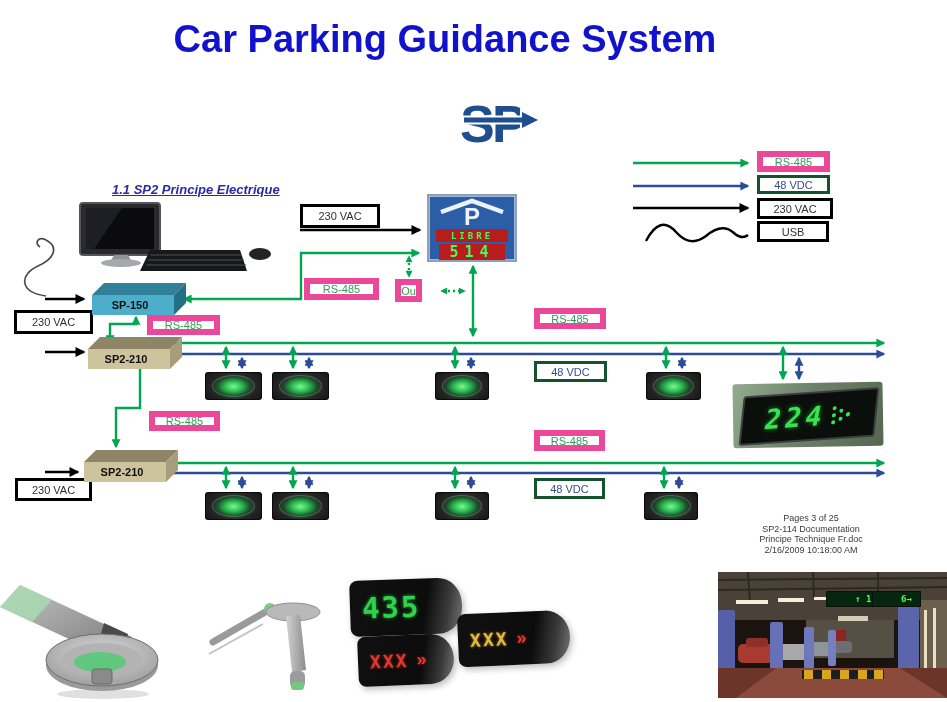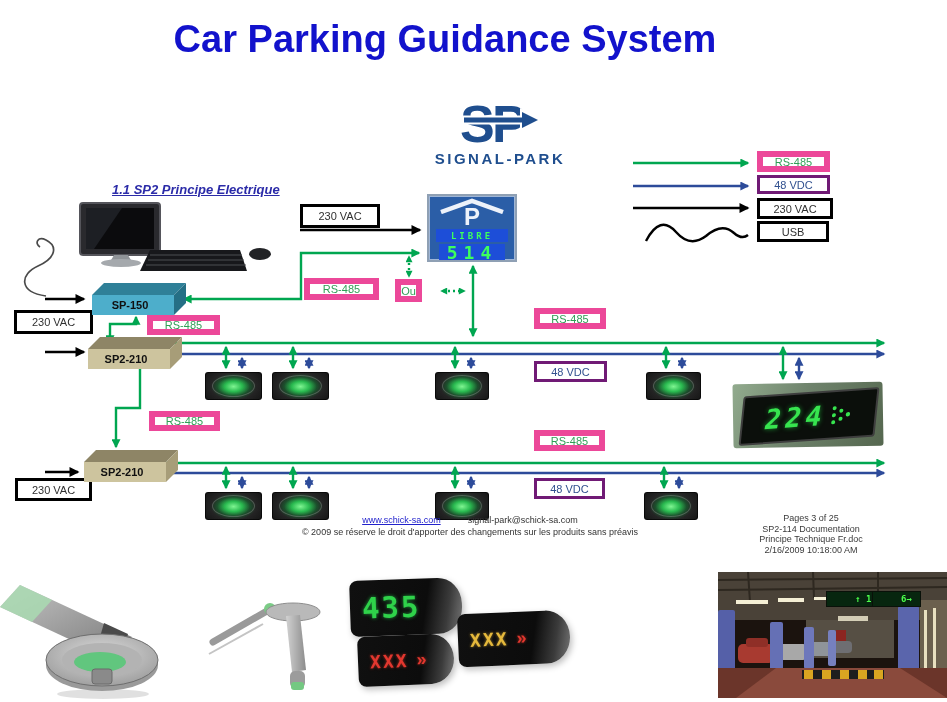--- a/index.html
+++ b/index.html
@@ -9,37 +9,37 @@
   .title{left:0;top:18px;width:890px;text-align:center;font-size:38px;font-weight:bold;
          color:#1212CC;letter-spacing:0px;}
   .logo-name{left:400px;top:150px;width:200px;text-align:center;font-size:15px;letter-spacing:2.5px;
          font-weight:600;color:#1F4E8E;}
   .heading{left:112px;top:182px;font-size:13px;font-weight:bold;font-style:italic;
          color:#2B2BA8;text-decoration:underline;}
   .wires{left:0;top:0;z-index:1;pointer-events:none;}
   .lbl{position:absolute;background:#fff;display:flex;align-items:center;justify-content:center;
        font-size:11px;color:#3a3a3a;z-index:3;box-sizing:border-box;}
   .lbl.green{border:6px solid #ec4899;color:#2F9E55;}
-  .lbl.blue{border:3px solid #701a75;color:#31508F;text-align:right;}
+  .lbl.blue{border:3px solid #14532d;color:#31508F;text-align:right;}
   .lbl.black{border:3px solid #000;color:#303030;}
   .dev{position:absolute;z-index:3;}
   .devlbl{position:absolute;left:4px;top:14px;width:76px;height:20px;display:flex;
           align-items:center;justify-content:center;font-size:11px;font-weight:600;color:#101010;}
   .sensor{position:absolute;z-index:2;width:57px;height:28px;border-radius:3px;
      background:
        radial-gradient(ellipse 55% 65% at 50% 52%, rgba(130,255,150,.95) 0%, rgba(40,210,85,.85) 28%,
           rgba(15,110,45,.55) 52%, rgba(10,10,10,0) 72%),
        radial-gradient(ellipse 95% 120% at 50% 50%, #3d3d3d 0%, #161616 65%, #090909 100%);
      box-shadow:inset 0 0 0 1px rgba(0,0,0,.65);}
   .sensor::before{content:"";position:absolute;inset:3px 7px;border:1px solid rgba(170,170,170,.35);
      border-radius:50%;}
   .digital{font-family:"DejaVu Sans Mono",monospace;font-weight:bold;}
   .signboard{left:427px;top:194px;width:90px;height:68px;background:#2B5EA7;z-index:3;
      border:2px solid #8FA0B4;box-shadow:inset 0 0 0 1px rgba(255,255,255,.55);box-sizing:border-box;}
-  .sign-band{position:absolute;background:#1d4ed8;display:flex;align-items:center;justify-content:center;}
+  .sign-band{position:absolute;background:#b91c1c;display:flex;align-items:center;justify-content:center;}
   .pletter{position:absolute;left:0;top:9px;width:100%;text-align:center;font-size:24px;line-height:24px;
      font-weight:bold;color:#EDF2FA;}
   .counter{left:733px;top:383px;width:150px;height:64px;z-index:2;border-radius:3px;
      background:linear-gradient(115deg,#92AB8E 0%,#6E826B 45%,#55674F 100%);transform:rotate(-1deg);}
   .counter-screen{position:absolute;left:8px;top:9px;width:132px;height:45px;background:#0B0F0B;
      border:2px solid #3E3E3E;border-radius:3px;transform:skewY(-3deg) skewX(-7deg);
      display:flex;align-items:center;justify-content:center;gap:6px;}
   .counter-digits{font-size:27px;color:#37E44F;letter-spacing:4px;transform:skewX(-6deg);
      text-shadow:0 0 5px rgba(40,255,80,.55);}
   .pdisp{position:absolute;z-index:2;display:flex;align-items:center;gap:8px;padding-left:12px;
@@ -69,21 +69,20 @@
   <svg class="abs" style="left:448px;top:96px;z-index:2" width="110" height="56" viewBox="0 0 110 56">
     <text x="12" y="46" font-family="Liberation Sans,sans-serif" font-size="52" font-weight="bold" fill="#1F4E8E">S</text>
     <text x="44" y="46" font-family="Liberation Sans,sans-serif" font-size="52" font-weight="bold" fill="#1F4E8E">P</text>
     <g>
       <line x1="14" y1="24" x2="78" y2="24" stroke="#FFFFFF" stroke-width="9"></line>
       <polygon points="72,12 94,24 72,36" fill="#FFFFFF"></polygon>
       <line x1="16" y1="24" x2="74" y2="24" stroke="#1F4E8E" stroke-width="5"></line>
       <polygon points="74,16 90,24 74,32" fill="#1F4E8E"></polygon>
     </g>
   </svg>
-  <div class="abs logo-name">SIGNAL-PARK</div>
 
   <div class="abs heading">1.1 SP2 Principe Electrique</div>
 
   <svg class="abs" style="left:70px;top:198px;z-index:2" width="210" height="85" viewBox="0 0 210 85">
     <rect x="10" y="5" width="80" height="52" rx="3" fill="#2A2A2E" stroke="#55555B" stroke-width="2"></rect>
     <rect x="16" y="10" width="68" height="41" fill="#0B0B0D"></rect>
     <polygon points="16,10 52,10 24,51 16,51" fill="#1D1F24"></polygon>
     <polygon points="44,57 58,57 62,64 40,64" fill="#8F9397"></polygon>
     <ellipse cx="51" cy="65" rx="20" ry="4" fill="#A5A9AD"></ellipse>
     <polygon points="80,52 170,52 177,73 70,73" fill="#17181B"></polygon>
@@ -187,21 +186,21 @@
   <div class="lbl green" style="left:534px;top:430px;width:71px;height:21px">RS-485</div>
   <div class="lbl blue" style="left:534px;top:478px;width:71px;height:21px">48 VDC</div>
   <div class="lbl black" style="left:15px;top:478px;width:77px;height:23px">230 VAC</div>
 
   <div class="abs signboard">
     <svg class="abs" style="left:0;top:2px" width="86" height="16" viewBox="0 0 86 16">
       <polyline points="12,14 43,3 74,14" fill="none" stroke="#EDF2FA" stroke-width="4.5"></polyline>
     </svg>
     <div class="pletter">P</div>
     <div class="sign-band digital" style="left:7px;top:33px;width:72px;height:13px;font-size:9px;letter-spacing:3px;color:#3DFF5C">LIBRE</div>
-    <div class="sign-band digital" style="left:10px;top:48px;width:66px;height:16px;font-size:18px;letter-spacing:6px;color:#3DFF5C">514</div>
+    <div class="sign-band digital" style="left:10px;top:48px;width:66px;height:16px;font-size:15px;letter-spacing:6px;color:#3DFF5C">514</div>
   </div>
 
   <div class="dev" style="left:88px;top:281px;width:100px;height:36px">
     <svg width="100" height="36" viewBox="0 0 100 36">
       <polygon points="4,14 16,2 98,2 86,14" fill="#2F8098"></polygon>
       <polygon points="86,14 98,2 98,22 86,34" fill="#256F85"></polygon>
       <rect x="4" y="14" width="82" height="20" fill="#4DAECB"></rect>
     </svg>
     <span class="devlbl">SP-150</span>
   </div>
@@ -243,28 +242,20 @@
             <circle cx="3" cy="12" r="2"></circle>
             <circle cx="3" cy="19" r="2"></circle>
           <circle cx="10" cy="8" r="2"></circle>
             <circle cx="10" cy="16" r="2"></circle>
           <circle cx="17" cy="12" r="2.2"></circle>
         </g>
       </svg>
     </div>
   </div>
 
-  <div class="abs footer-center">
-    <div>
-      <span class="weblink">www.schick-sa.com</span>
-      <span style="display:inline-block;width:22px"></span>
-      <span>signal-park@schick-sa.com</span>
-    </div>
-    <div>© 2009 se réserve le droit d'apporter des changements sur les produits sans préavis</div>
-  </div>
 
   <div class="abs docblock">
     <div>Pages 3 of 25</div>
     <div>SP2-114 Documentation</div>
     <div>Principe Technique Fr.doc</div>
     <div>2/16/2009 10:18:00 AM</div>
   </div>
 
   <svg class="abs" style="left:0;top:573px;z-index:2" width="178" height="128" viewBox="0 0 178 128">
     <defs>

